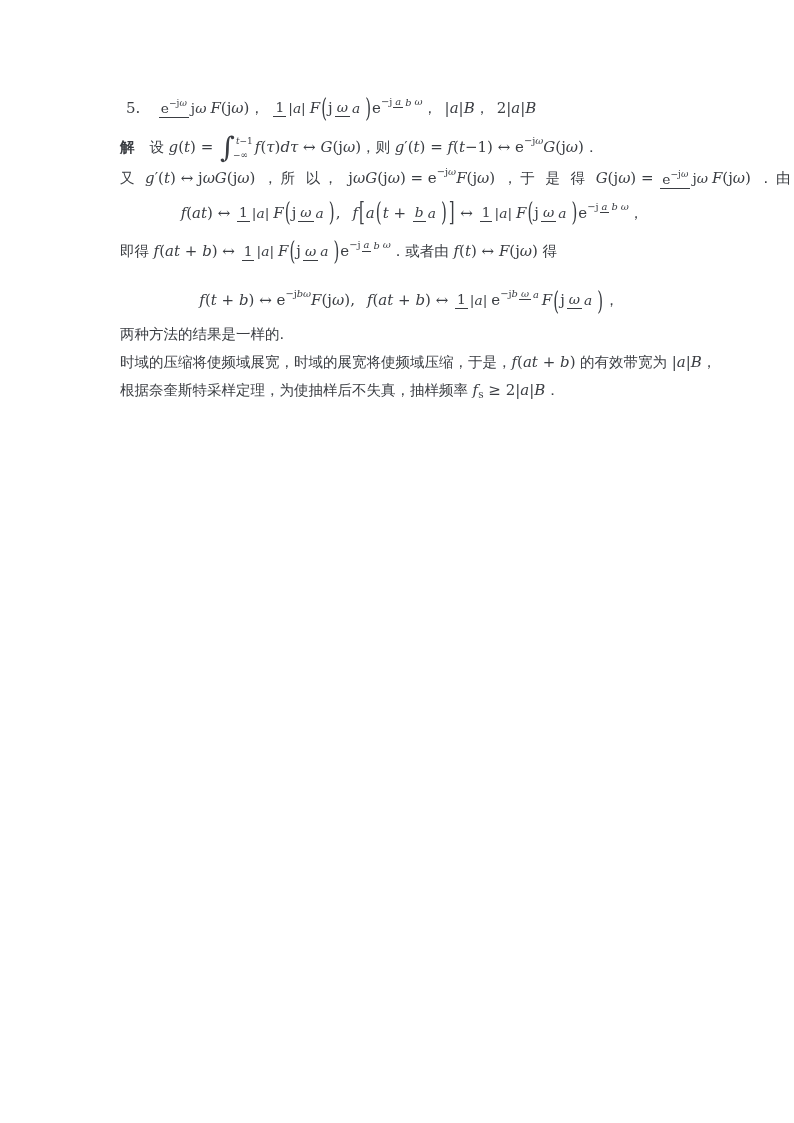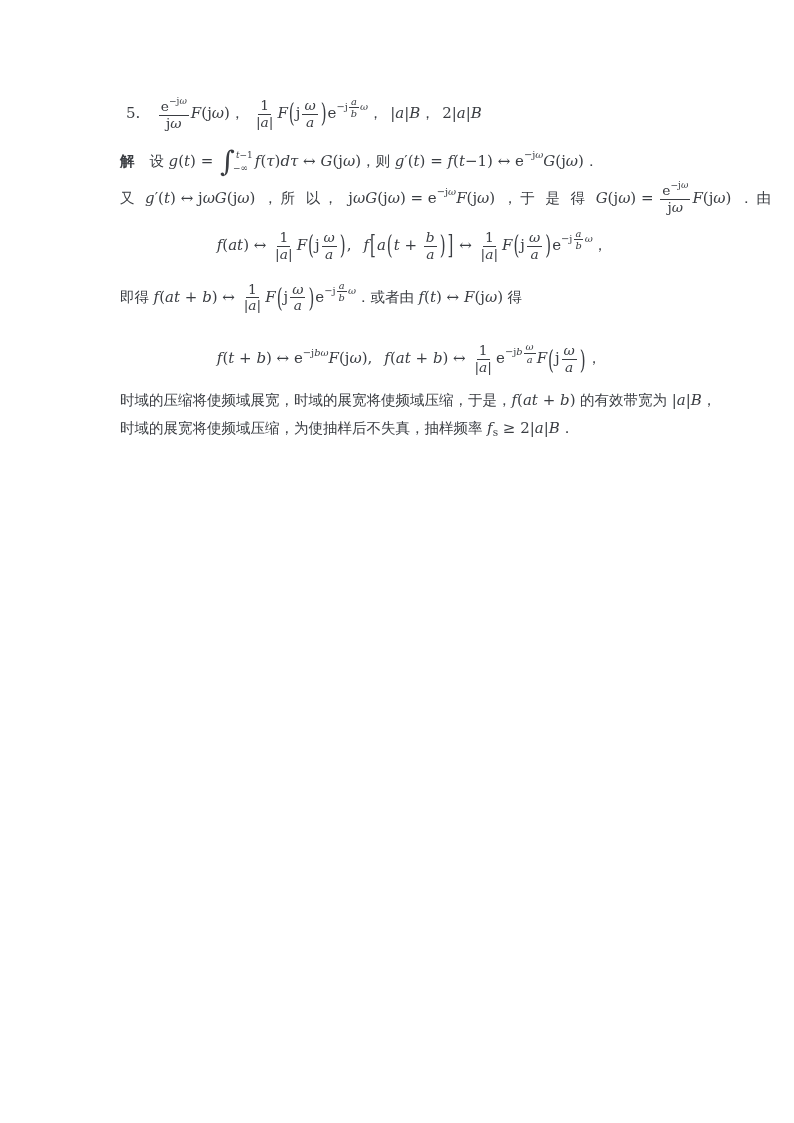--- a/index.html
+++ b/index.html
@@ -23,21 +23,21 @@
   .line:nth-child(6){margin-bottom:15px;}
   .line:nth-child(7){margin-bottom:9px;}
   .line:nth-child(8){margin-bottom:9px;}
   .line:nth-child(9){margin-bottom:9px;}
   .tc{font-family:"DejaVu Sans","Liberation Sans",sans-serif;font-size:14.5px;}
   .tcb{font-family:"DejaVu Sans","Liberation Sans",sans-serif;font-size:14.5px;font-weight:bold;}
   .spread .tc{letter-spacing:3px;}
   .mr{font-family:"DejaVu Serif","Liberation Serif",serif;}
   .mi{font-family:"DejaVu Serif","Liberation Serif",serif;font-style:italic;}
   .mfrac{
-    display:inline-flex;flex-direction:column;align-items:center;
+    display:inline-flex;flex-direction:row;align-items:center;
     vertical-align:middle;margin:0 2px;line-height:1.15;
     font-size:0.92em;text-align:center;
   }
   .mfrac .num{border-bottom:1px solid currentColor;padding:0 2px;}
   .mfrac .den{padding:0 2px;}
   .msup{display:inline-block;font-size:0.66em;vertical-align:0.8em;line-height:1;}
   .msup .mfrac{font-size:1em;margin:0 1px;vertical-align:middle;}
   .msub{display:inline-block;font-size:0.7em;vertical-align:-0.3em;line-height:1;}
   .bp{display:inline-block;transform:scaleY(1.7);vertical-align:middle;padding:0 1px;font-weight:300;}
   .mint{display:inline-flex;align-items:center;vertical-align:middle;margin:0 2px;}
@@ -108,16 +108,17 @@
     <div class="line center"><span class="mi">f</span><span class="mr">(</span><span class="mi">t</span><span class="mr"> + </span><span class="mi">b</span><span class="mr">) ↔ e</span><span class="msup"><span class="mr">−j</span><span class="mi">bω</span></span><span class="mi">F</span><span class="mr">(j</span><span class="mi">ω</span><span class="mr">)</span><span class="mr">,</span><span class="sp" style="width: 0.8em;"></span><span class="mi">f</span><span class="mr">(</span><span class="mi">at</span><span class="mr"> + </span><span class="mi">b</span><span class="mr">) ↔ </span><span class="mfrac">
           <span class="num"><span class="mr">1</span></span>
           <span class="den"><span class="mr">|</span><span class="mi">a</span><span class="mr">|</span></span>
         </span><span class="mr">e</span><span class="msup"><span class="mr">−j</span><span class="mi">b</span><span class="mfrac">
             <span class="num"><span class="mi">ω</span></span>
             <span class="den"><span class="mi">a</span></span>
           </span></span><span class="mi">F</span><span class="bp mr">(</span><span class="mr">j</span><span class="mfrac">
           <span class="num"><span class="mi">ω</span></span>
           <span class="den"><span class="mi">a</span></span>
         </span><span class="bp mr">)</span><span class="tc">，</span></div>
+    <div class="line"><span class="tc">两种方法的结果是一样的.</span></div>
     <div class="line"><span class="tc">时域的压缩将使频域展宽，时域的展宽将使频域压缩，于是，</span><span class="mi">f</span><span class="mr">(</span><span class="mi">at</span><span class="mr"> + </span><span class="mi">b</span><span class="mr">)</span><span class="tc"> 的有效带宽为 </span><span class="mr">|</span><span class="mi">a</span><span class="mr">|</span><span class="mi">B</span><span class="tc">，</span></div>
-    <div class="line"><span class="tc">时域的展宽将使频域压缩，为使抽样后不失真，抽样频率 </span><span class="mi">f</span><span class="msub"><span class="mr">s</span></span><span class="mr"> ≥ 2|</span><span class="mi">a</span><span class="mr">|</span><span class="mi">B</span><span class="tc">．</span></div>
+    <div class="line"><span class="tc">根据奈奎斯特采样定理，为使抽样后不失真，抽样频率 </span><span class="mi">f</span><span class="msub"><span class="mr">s</span></span><span class="mr"> ≥ 2|</span><span class="mi">a</span><span class="mr">|</span><span class="mi">B</span><span class="tc">．</span></div>
   </div>
 </div>
 
 </body></html>

